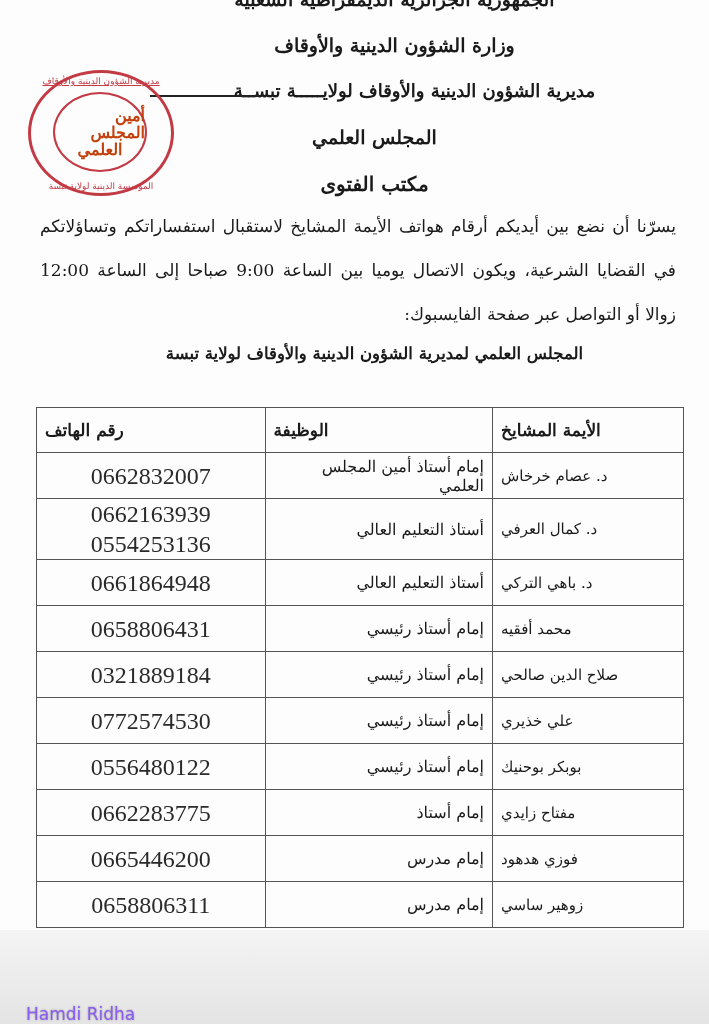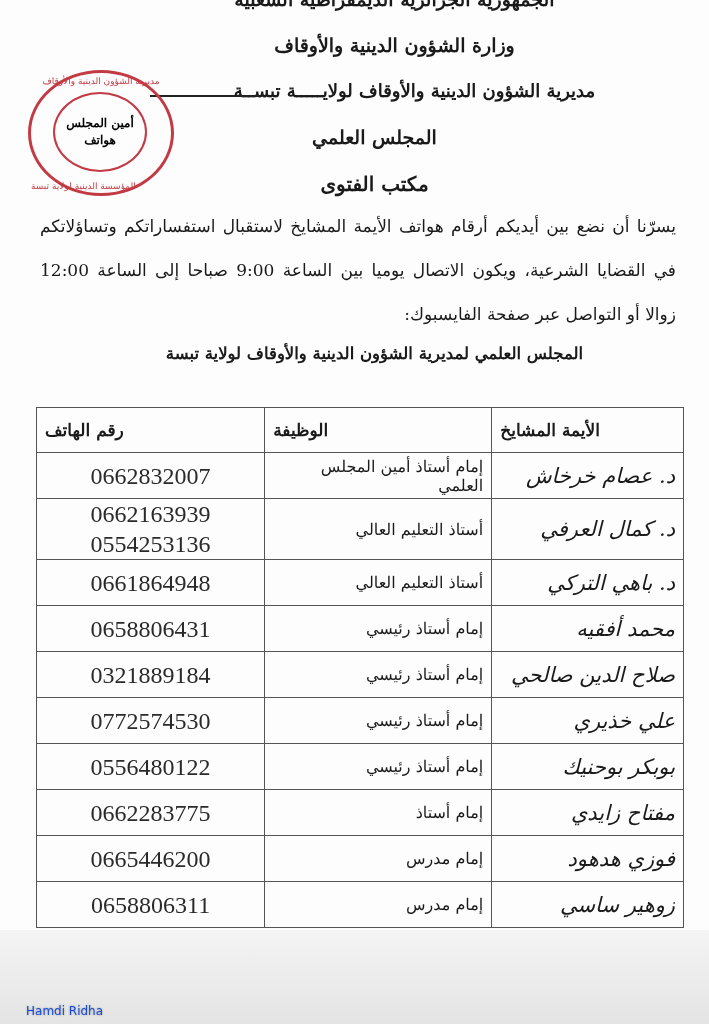--- a/index.html
+++ b/index.html
@@ -13,56 +13,56 @@
   .hdr { position:absolute; left:0; width:709px; text-align:center; direction:rtl; font-weight:bold; font-size:19px; white-space:nowrap; }
   .hdr.h0 { top:-12px; left:40px; }
   .hdr.h1 { top:34px; left:40px; }
   .hdr.h2 { top:80px; left:60px; font-size:18px; }
   .hdr.h3 { top:126px; left:20px; }
   .hdr.h4 { top:172px; left:20px; font-size:20px; }
   .rule { position:absolute; left:150px; top:95px; width:110px; height:2px; background:#222; }
 
   .stamp { position:absolute; left:28px; top:70px; width:140px; height:120px; border:3px solid #c23a44; border-radius:50%; }
   .stamp .inner { position:absolute; left:22px; top:19px; width:90px; height:76px; border:2px solid #c23a44; border-radius:50%; display:flex; flex-direction:column; align-items:center; justify-content:center; direction:rtl; }
-  .stamp .inner span { color:#000000; font-weight:bold; font-size:12px; line-height:17px; }
-  .stamp .ring-top { position:absolute; left:0; top:3px; width:140px; text-align:center; color:#c23a44; font-size:9px; direction:rtl; }
-  .stamp .ring-bot { position:absolute; left:0; bottom:2px; width:140px; text-align:left; color:#c23a44; font-size:9px; direction:rtl; }
+  .stamp .inner span { color:#c2410c; font-weight:bold; font-size:16px; line-height:17px; }
+  .stamp .ring-top { position:absolute; left:0; top:3px; width:140px; text-align:center; color:#c23a44; font-size:9px; direction:rtl;text-decoration:underline; }
+  .stamp .ring-bot { position:absolute; left:0; bottom:2px; width:140px; text-align:center; color:#c23a44; font-size:9px; direction:rtl; }
 
   .para { position:absolute; left:40px; top:204px; width:636px; direction:rtl; text-align:justify; font-size:17px; line-height:44px; }
   .subtitle { position:absolute; left:0; top:344px; width:709px; text-align:center; direction:rtl; font-weight:bold; font-size:16.5px; padding-left:20px; }
 
   table.contacts { position:absolute; left:36px; top:407px; width:648px; border-collapse:collapse; direction:rtl; }
   table.contacts td, table.contacts th { border:1px solid #555; padding:0 8px; vertical-align:middle; font-weight:normal; }
   table.contacts th { height:44px; font-size:17px; font-weight:bold; text-align:left; }
-  td.name { width:185px; font-size:21px; text-align:right; padding-right:22px;font-style:italic; }
+  td.name { width:185px; font-size:15px; text-align:left; padding-right:22px; }
   td.role { width:225px; font-size:16px; text-align:right; padding-top:10px; }
   td.phone { width:220px; font-family:"Liberation Serif", serif; font-size:24px; text-align:center; direction:ltr; line-height:30px; vertical-align:top; padding-top:2px; color:#2a2a2a; }
   tr.r { height:46px; }
   tr.r.tall { height:58px; }
 
   .footer-shade { position:absolute; left:0; top:930px; width:709px; height:94px; background:linear-gradient(#f4f4f4,#e4e4e4); }
-  .watermark { position:absolute; left:26px; top:1004px; color:#1d4ed8; font-family:"DejaVu Sans", sans-serif; font-size:12px; text-shadow:0 0 2px #888; }
+  .watermark { position:absolute; left:26px; top:1004px; color:#8b5cf6; font-family:"DejaVu Sans", sans-serif; font-size:17px; text-shadow:0 0 2px #888; }
 </style>
 </head>
 <body>
 
 <div class="page">
 
   <div class="hdr h0">الجمهورية الجزائرية الديمقراطية الشعبية</div>
   <div class="hdr h1">وزارة الشؤون الدينية والأوقاف</div>
   <div class="hdr h2">مديرية الشؤون الدينية والأوقاف لولايـــــة تبســة</div>
   <div class="rule"></div>
   <div class="hdr h3">المجلس العلمي</div>
   <div class="hdr h4">مكتب الفتوى</div>
 
   <div class="stamp">
     <div class="ring-top">مديرية الشؤون الدينية والأوقاف</div>
     <div class="inner">
       <span>أمين المجلس</span>
-      <span>هواتف</span>
+      <span>العلمي</span>
     </div>
     <div class="ring-bot">المؤسسة الدينية لولاية تبسة</div>
   </div>
 
   <div class="para">يسرّنا أن نضع بين أيديكم أرقام هواتف الأيمة المشايخ لاستقبال استفساراتكم وتساؤلاتكم في القضايا الشرعية، ويكون الاتصال يوميا بين الساعة 9:00 صباحا إلى الساعة 12:00 زوالا أو التواصل عبر صفحة الفايسبوك:</div>
   <div class="subtitle">المجلس العلمي لمديرية الشؤون الدينية والأوقاف لولاية تبسة</div>
 
   <table class="contacts">
     <thead>
       <tr>

